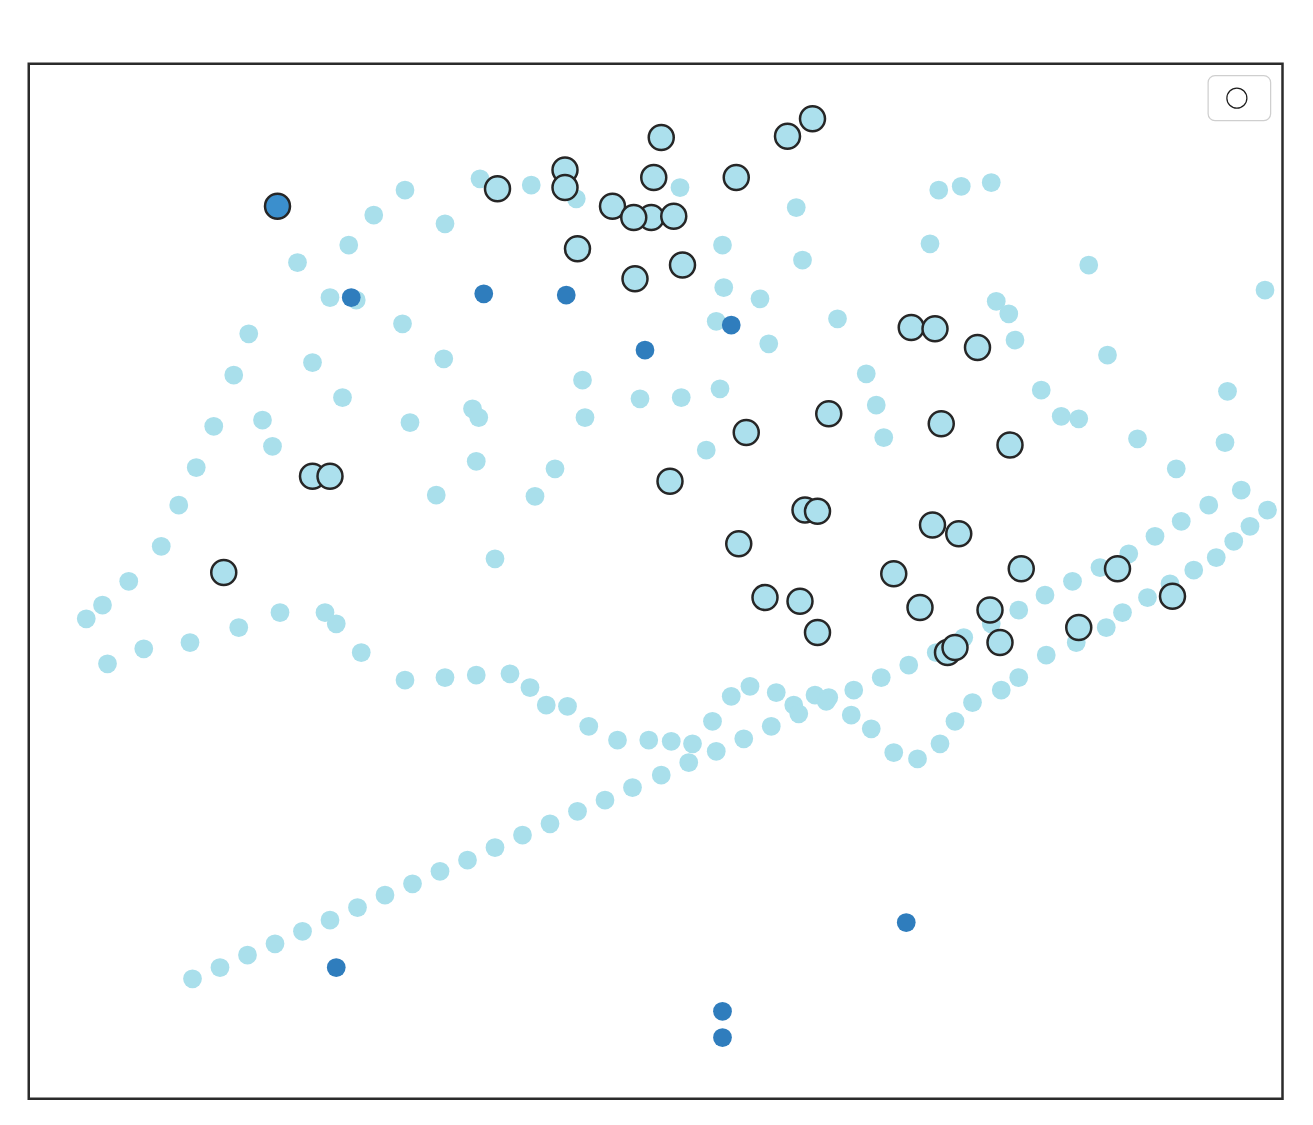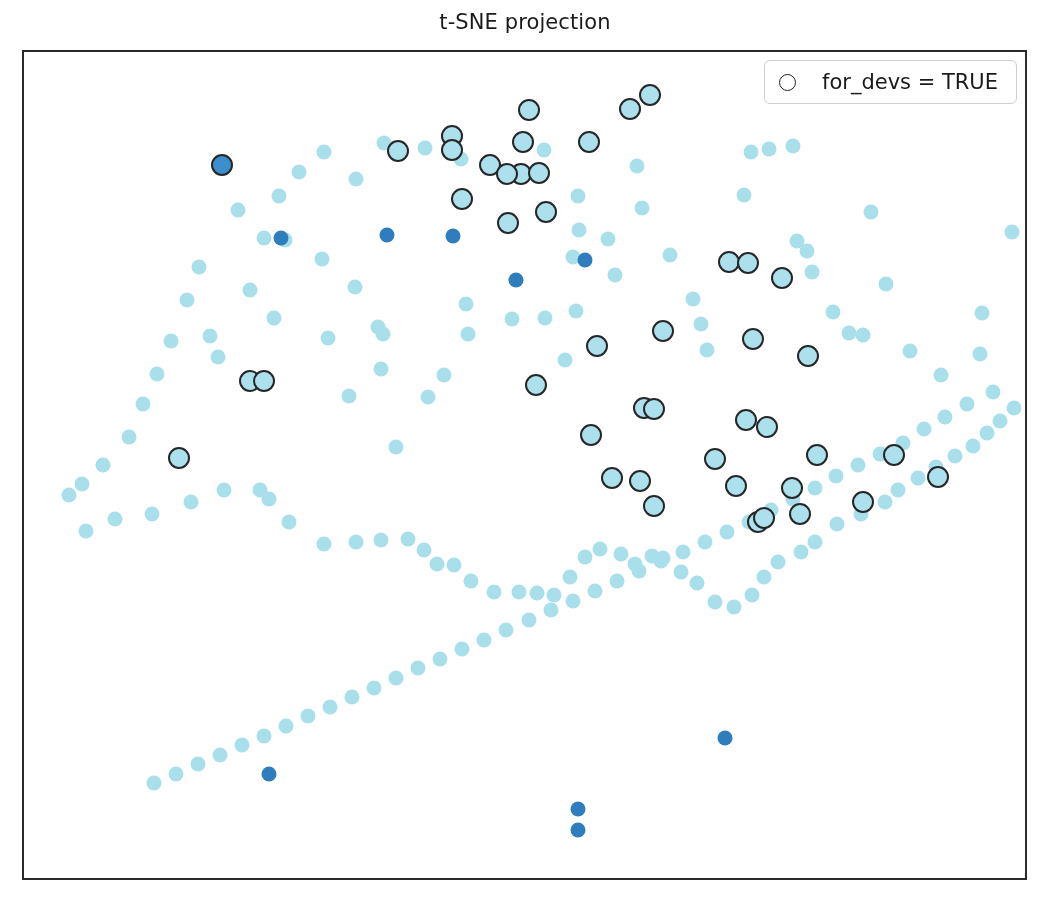--- a/index.html
+++ b/index.html
@@ -105,21 +105,20 @@
     color: #1a1a1a;
     white-space: nowrap;
     font-family: "DejaVu Sans", sans-serif;
   }
 </style>
 </head>
 <body>
 
 <div id="figure">
 
-  <div id="chart-title">t-SNE projection</div>
 
   <div id="plot-area">
 
     <div id="points-layer">
         <div class="pt base-light" style="left: 214.214px; top: 158px;"></div>
         <div class="pt base-light" style="left: 261.261px; top: 188px;"></div>
         <div class="pt base-light" style="left: 298.298px; top: 207px;"></div>
         <div class="pt base-light" style="left: 331.331px; top: 235px;"></div>
         <div class="pt base-light" style="left: 354.354px; top: 275px;"></div>
         <div class="pt base-light" style="left: 226.226px; top: 238px;"></div>
@@ -323,17 +322,16 @@
         <div class="pt hl-light" style="left: 739.739px; top: 466px;"></div>
         <div class="pt hl-light" style="left: 775.775px; top: 462px;"></div>
         <div class="pt hl-light" style="left: 838.838px; top: 450px;"></div>
         <div class="pt hl-light" style="left: 869.869px; top: 403px;"></div>
         <div class="pt hl-light" style="left: 913.913px; top: 425px;"></div>
         <div class="pt hl-dark" style="left: 198.198px; top: 113px;"></div>
       </div>
 
     <div id="legend">
       <span id="legend-marker"></span>
-      <span id="legend-label">for_devs = TRUE</span>
     </div>
 
   </div>
 </div>
 
 </body></html>

